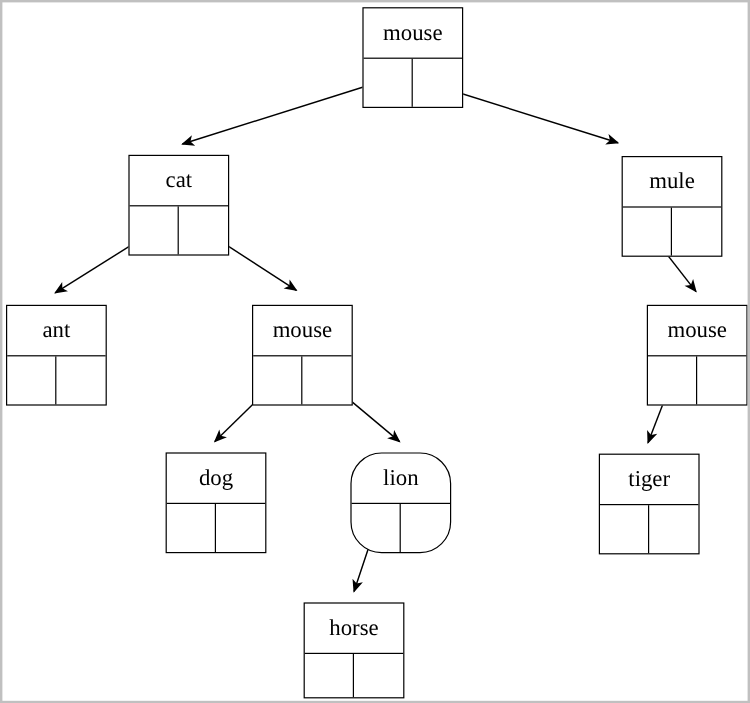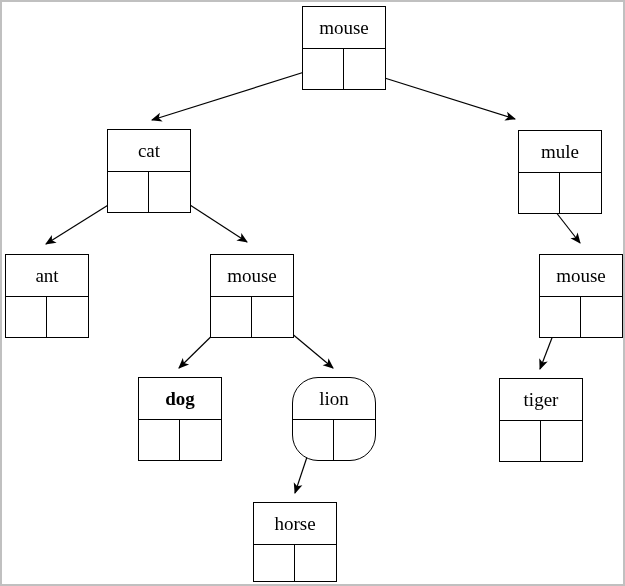--- a/index.html
+++ b/index.html
@@ -112,21 +112,21 @@
         <div class="cell right"></div>
       </div>
     </div>
     <div class="node" style="left: 537px; top: 252px; width: 84px; height: 84px;">
       <div class="label">mouse</div>
       <div class="cells">
         <div class="cell left"></div>
         <div class="cell right"></div>
       </div>
     </div>
-    <div class="node" style="left: 136px; top: 375px; width: 84px; height: 84px; font-weight: bold;">
+    <div class="node" style="left: 136px; top: 375px; width: 84px; height: 84px;">
       <div class="label">dog</div>
       <div class="cells">
         <div class="cell left"></div>
         <div class="cell right"></div>
       </div>
     </div>
     <div class="node" style="left: 290px; top: 375px; width: 84px; height: 84px; border-radius: 26px;">
       <div class="label">lion</div>
       <div class="cells">
         <div class="cell left"></div>

